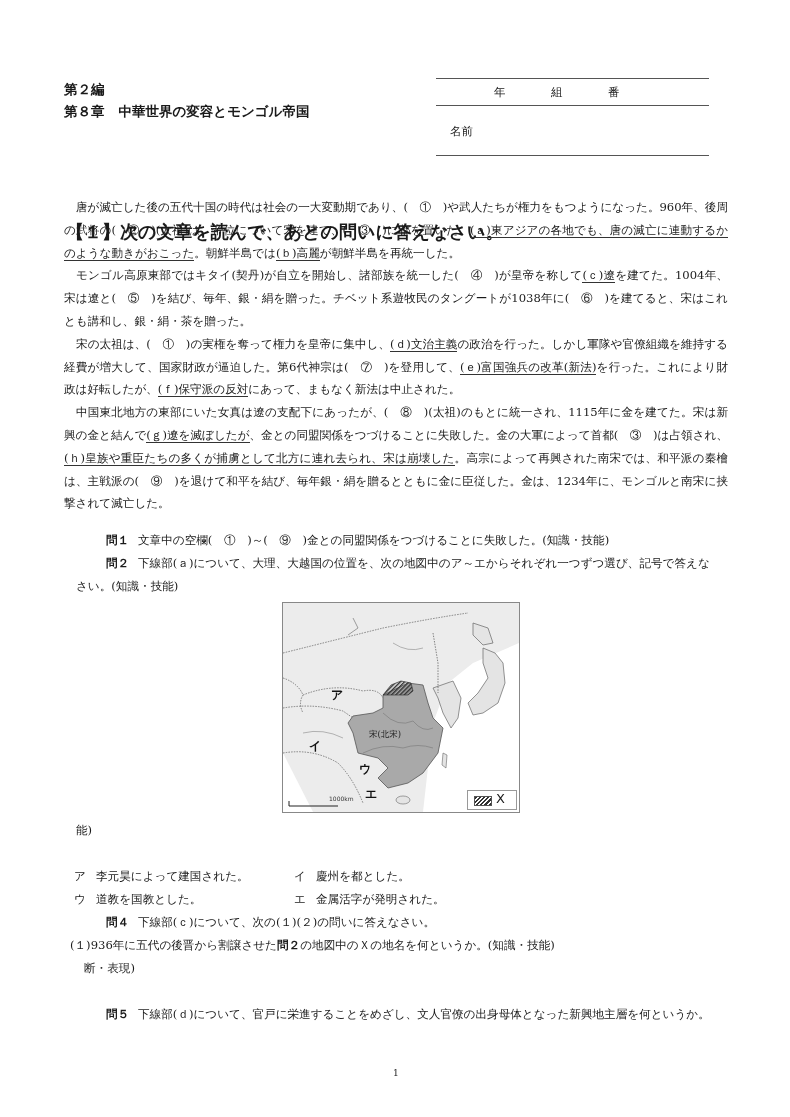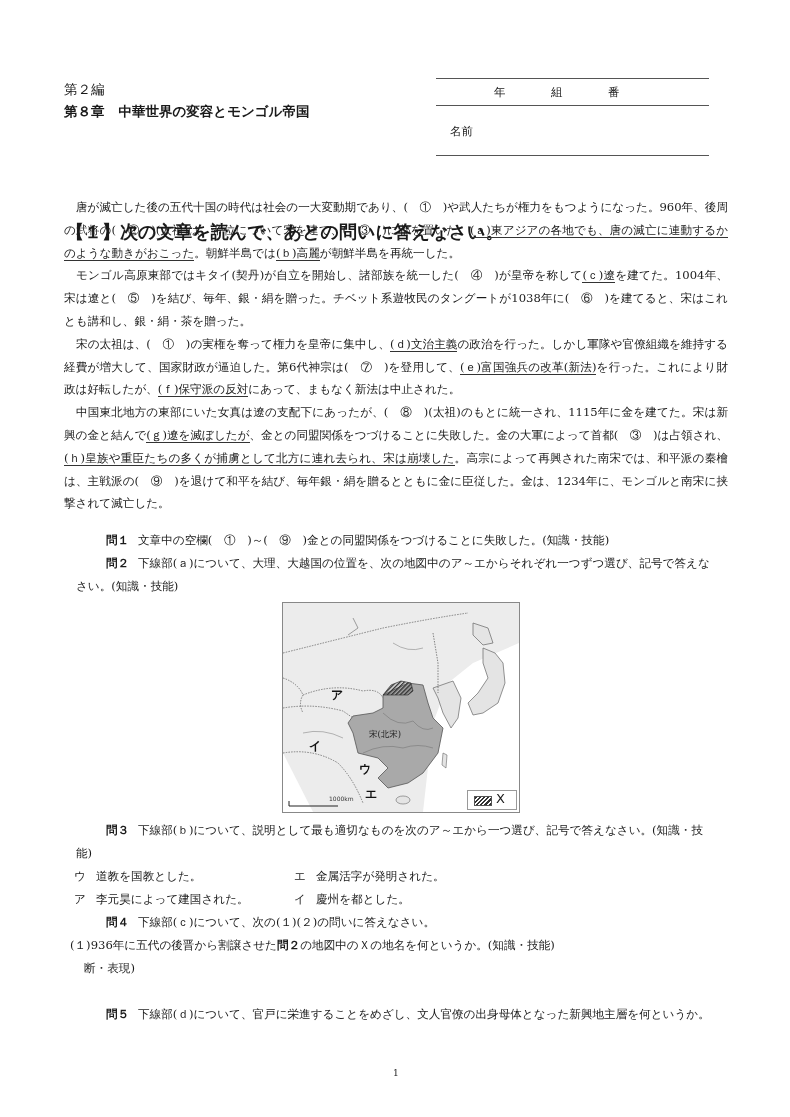--- a/index.html
+++ b/index.html
@@ -1,21 +1,21 @@
 <!DOCTYPE html>
 <html><head>
 <meta charset="utf-8">
 <style>
   html, body { margin: 0; padding: 0; background: #ffffff; }
   body { width: 790px; height: 1117px; position: relative; overflow: hidden; color: #1a1a1a; }
   .serif { font-family: "DejaVu Serif", "Liberation Serif", serif; }
   .sans { font-family: "DejaVu Sans", "Liberation Sans", sans-serif; }
 
   .header-left { position: absolute; left: 64px; top: 78px; }
-  .header-left .l1 { font-size: 13.5px; font-weight: normal; height: 22px; line-height: 22px; }
+  .header-left .l1 { font-size: 13.5px; font-weight: bold; height: 22px; line-height: 22px; }
   .header-left .l2 { font-size: 13.5px; font-weight: bold; height: 22px; line-height: 22px; }
   .header-left .l2 .gap { display: inline-block; width: 14px; }
 
   .name-box { position: absolute; left: 436px; top: 78px; width: 273px; }
   .name-box .rule { height: 1px; background: #555; }
   .name-box .row1 { height: 26px; position: relative; font-size: 11.5px; }
   .name-box .row1 span { position: absolute; top: 6px; }
   .name-box .row2 { height: 49px; position: relative; font-size: 11.5px; }
   .name-box .row2 span { position: absolute; left: 14px; top: 18px; }
 
@@ -137,31 +137,30 @@
   <span class="lbl" style="left:82px;top:183px">エ</span>
   <span class="song" style="left:86px;top:126px">宋(北宋)</span>
   <span class="scale-lbl" style="left:46px;top:192px">1000km</span>
   <div class="legend">
     <span class="sw"></span>
     <span class="lx">X</span>
   </div>
 </div>
 
 <div class="q" style="top:819px">
-  <div><span class="qnum">問３</span><span>下線部(ｂ)について、説明として最も適切なものを次のア～エから一つ選び、記号で答えなさい。(知識・技</span></div>
   <div class="cont">能)</div>
 </div>
 <div class="choices" style="top:865px">
   <div class="row">
+    <span class="c" style="left:0"><span class="k">ア</span><span>李元昊によって建国された。</span></span>
+    <span class="c" style="left:220px"><span class="k">イ</span><span>慶州を都とした。</span></span>
+  </div>
+  <div class="row">
     <span class="c" style="left:0"><span class="k">ウ</span><span>道教を国教とした。</span></span>
     <span class="c" style="left:220px"><span class="k">エ</span><span>金属活字が発明された。</span></span>
-  </div>
-  <div class="row">
-    <span class="c" style="left:0"><span class="k">ア</span><span>李元昊によって建国された。</span></span>
-    <span class="c" style="left:220px"><span class="k">イ</span><span>慶州を都とした。</span></span>
   </div>
 </div>
 
 <div class="q" style="top:911px">
   <span class="qnum">問４</span><span>下線部(ｃ)について、次の(１)(２)の問いに答えなさい。</span>
 </div>
 <div class="sub" style="top:934px">
   <span>(１)936年に五代の後晋から割譲させた</span><span class="bold">問２</span><span>の地図中のＸの地名を何というか。(知識・技能)</span>
 </div>
 <div class="sub" style="top:957px">

